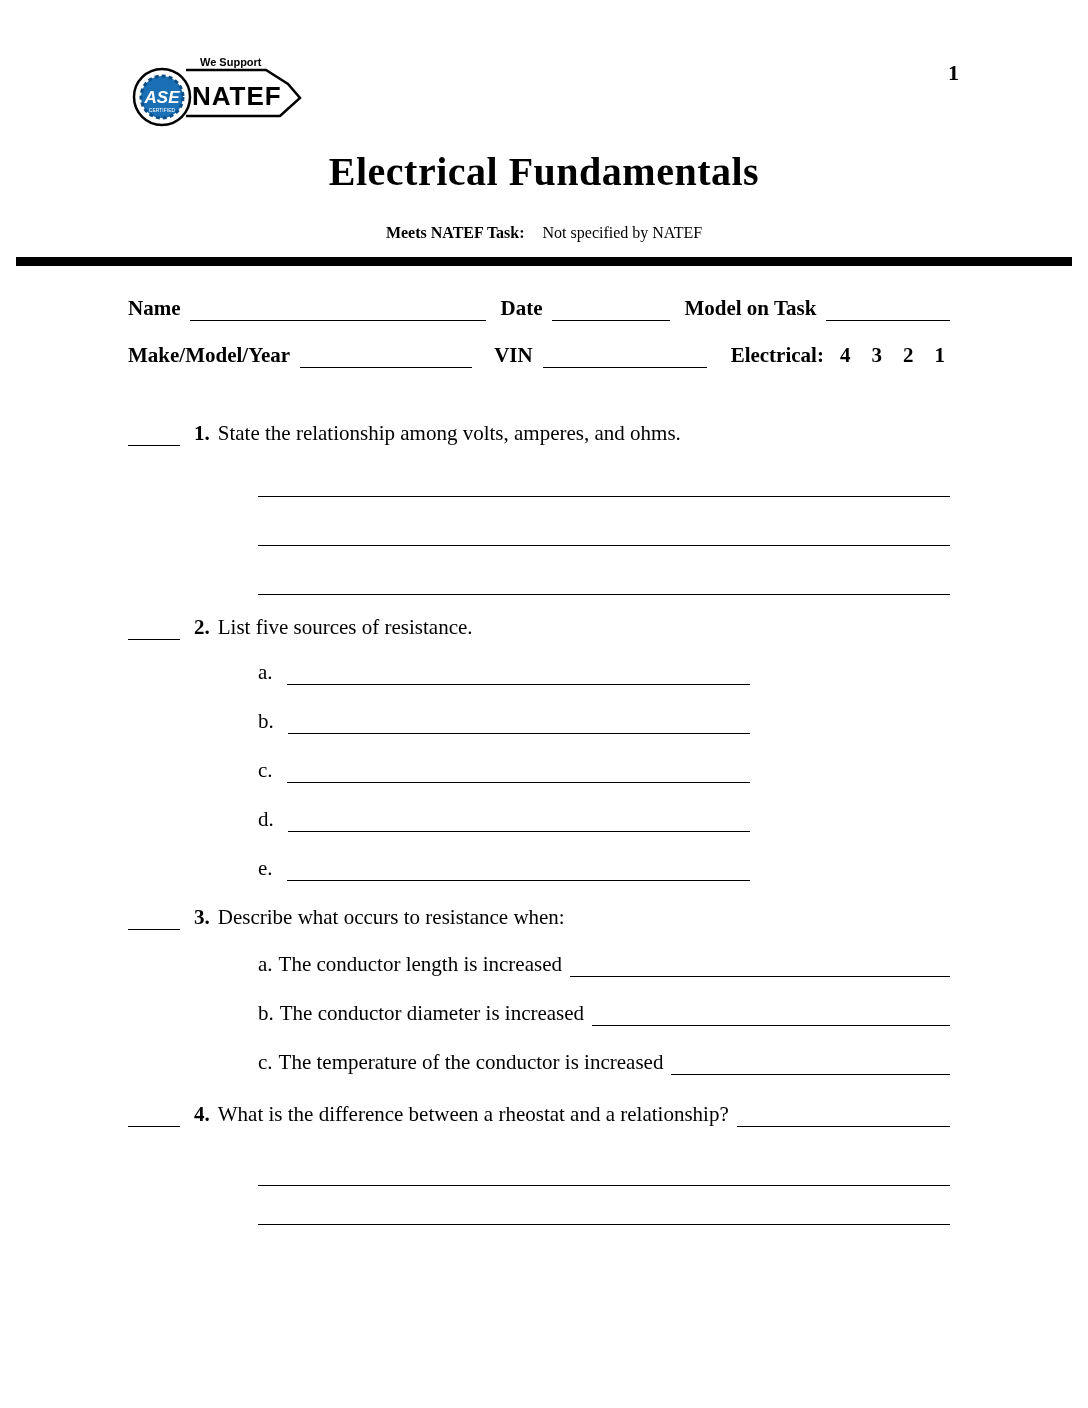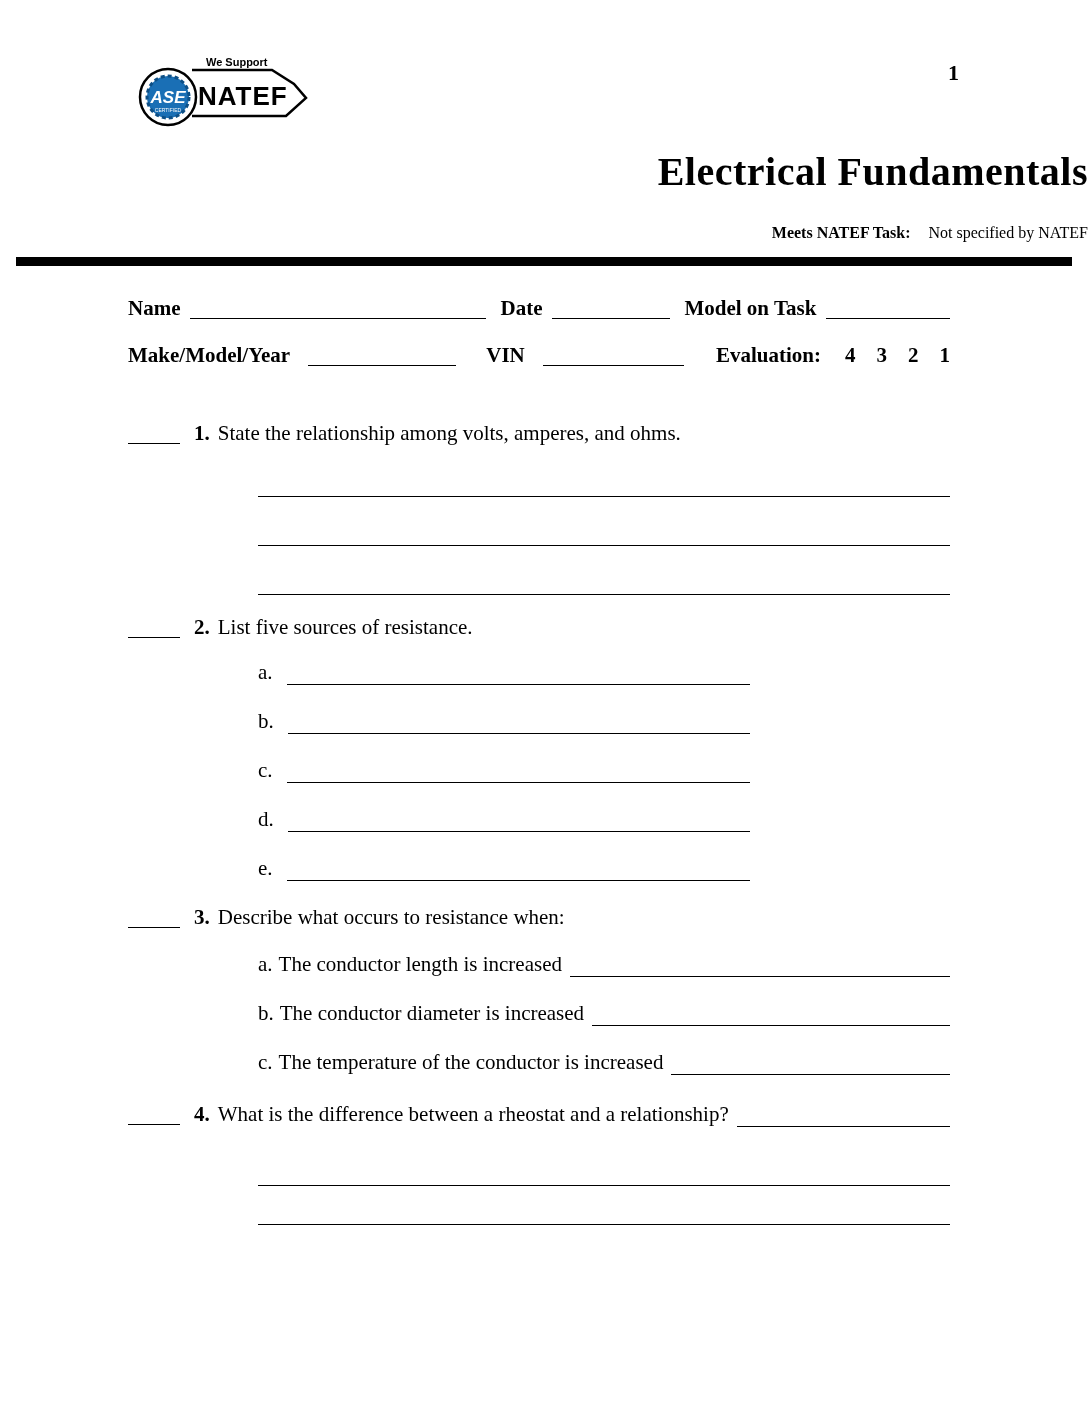--- a/index.html
+++ b/index.html
@@ -6,40 +6,40 @@
   .page{
     position:relative;
     width:1088px;height:1408px;
     background:#ffffff;color:#000;
     font-family:"Liberation Serif","DejaVu Serif",serif;
     font-size:21px;
     overflow:hidden;
   }
   .abs{position:absolute;}
   .b{font-weight:bold;}
-  .center{left:0;width:100%;text-align:right;}
+  .center{left:0;width:100%;text-align:center;}
   .title{font-size:40px;font-weight:bold;letter-spacing:.5px;}
   .subtitle{font-size:16px;}
   .rule{left:16px;width:1056px;height:9px;background:#000;}
   .blank{display:inline-block;border-bottom:1.5px solid #000;height:22px;vertical-align:bottom;}
-  .row{display:flex;align-items:flex-start;white-space:nowrap;}
+  .row{display:flex;align-items:flex-end;white-space:nowrap;}
   .fill-line{flex:1;border-bottom:1.5px solid #000;height:22px;align-self:flex-end;margin-left:8px;}
   .hline{border-bottom:1.5px solid #000;height:0;}
   .qnum{font-weight:bold;margin:0 8px 0 14px;}
   .pre{white-space:pre;}
   .pagenum{font-size:22px;font-weight:bold;}
   .item-label{margin-right:6px;}
   .gap{display:inline-block;width:10px;}
 </style>
 </head>
 <body>
 
 <div class="page">
 
-  <div class="abs" style="left:134px;top:52px;width:180px;height:84px;">
+  <div class="abs" style="left:128px;top:52px;width:180px;height:84px;">
     <svg width="180" height="84" viewBox="0 0 180 84">
 
       <path d="M58 18 L138 18 L160 32 L172 46 L152 64 L58 64" fill="none" stroke="#000" stroke-width="2.5"></path>
       <circle cx="34" cy="45" r="28" fill="#ffffff" stroke="#000" stroke-width="2.5"></circle>
 
       <text x="72" y="14" font-family="Liberation Sans, sans-serif" font-size="11" font-weight="bold" fill="#000">We Support</text>
 
       <circle cx="34" cy="45" r="21" fill="#1a6fb5"></circle>
       <circle cx="34" cy="45" r="21" fill="none" stroke="#0d4f86" stroke-width="3" stroke-dasharray="4 3"></circle>
       <text x="34" y="51" text-anchor="middle" font-family="Liberation Sans, sans-serif" font-size="17" font-style="italic" font-weight="bold" fill="#ffffff">ASE</text>
@@ -63,26 +63,26 @@
 
   <div class="abs row" style="left:128px;top:296px;width:822px;">
     <span class="b">Name</span>
     <span class="blank" style="width:296px;margin:0 14px 0 10px;"></span>
     <span class="b">Date</span>
     <span class="blank" style="width:118px;margin:0 14px 0 10px;"></span>
     <span class="b">Model on Task</span>
     <span class="blank" style="flex:1;margin-left:10px;"></span>
   </div>
 
-  <div class="abs row" style="left:128px;top:343px;width:822px;gap:8px;">
+  <div class="abs row" style="left:128px;top:343px;width:822px;">
     <span class="b">Make/Model/Year</span>
     <span class="blank" style="width:172px;margin:0 22px 0 10px;"></span>
     <span class="b">VIN</span>
     <span class="blank" style="width:164px;margin:0 24px 0 10px;"></span>
-    <span class="b">Evaluation:</span>
+    <span class="b">Electrical:</span>
     <span class="b pre" style="margin-left:16px;">4    3    2    1</span>
   </div>
 
   <div class="abs row" style="left:128px;top:421px;width:822px;">
     <span class="blank" style="width:52px;"></span>
     <span class="qnum">1.</span>
     <span>State the relationship among volts, amperes, and ohms.</span>
   </div>
   <div class="abs hline" style="left:258px;top:496px;width:692px;"></div>
   <div class="abs hline" style="left:258px;top:545px;width:692px;"></div>

